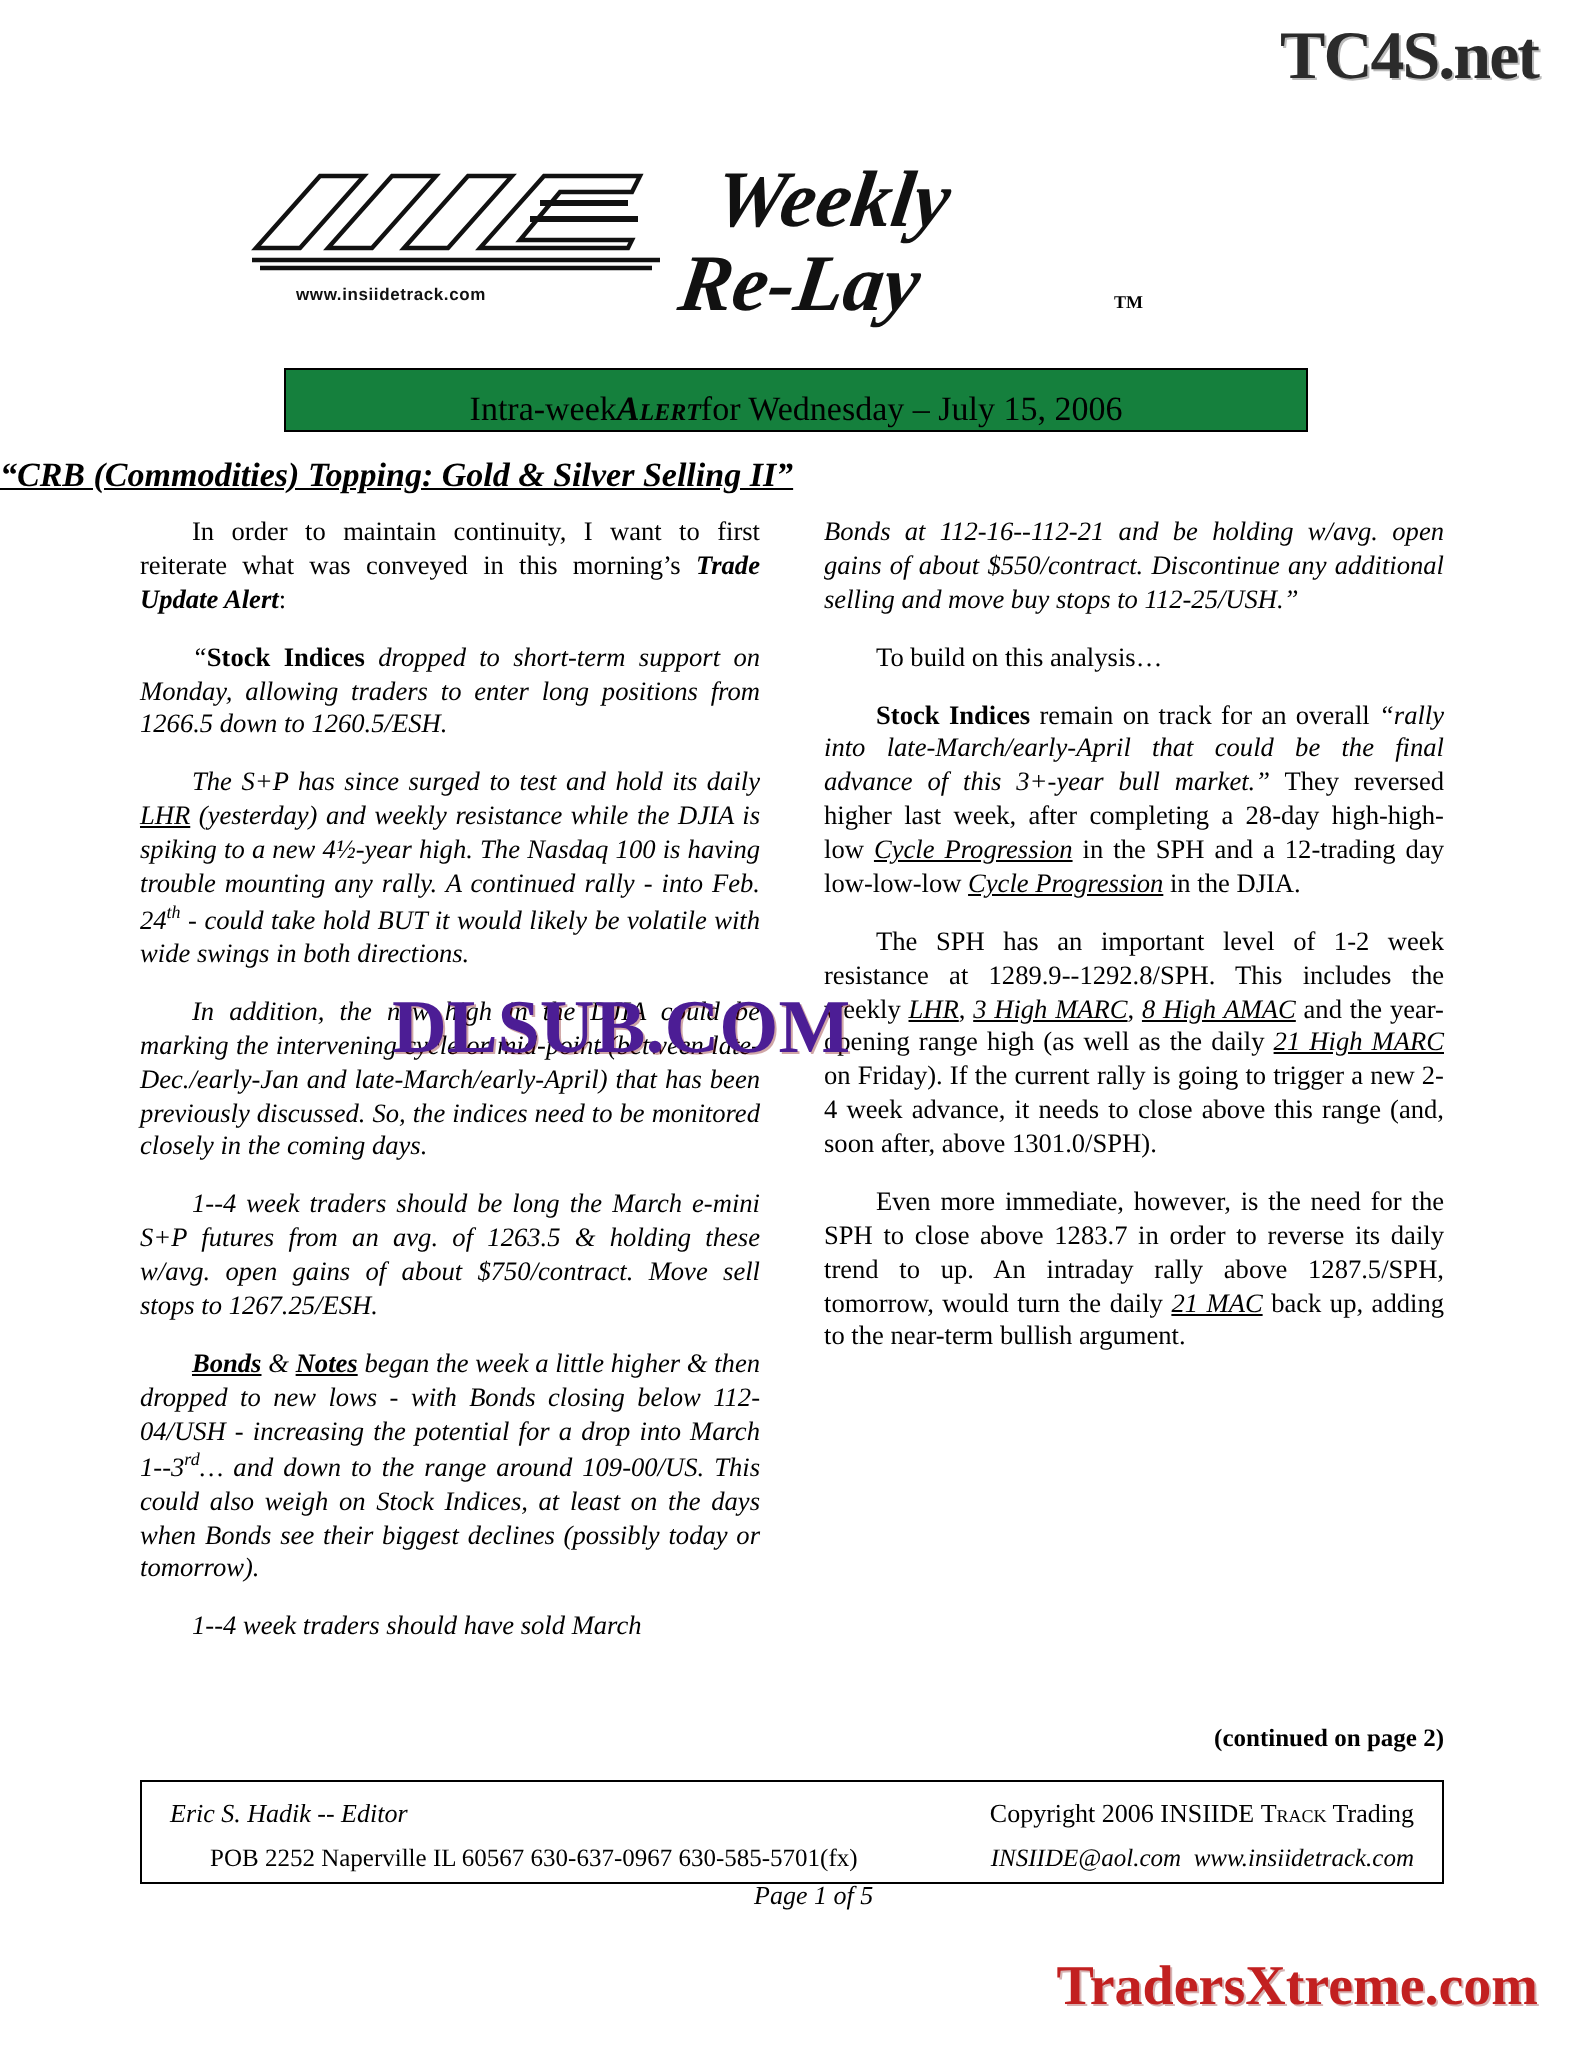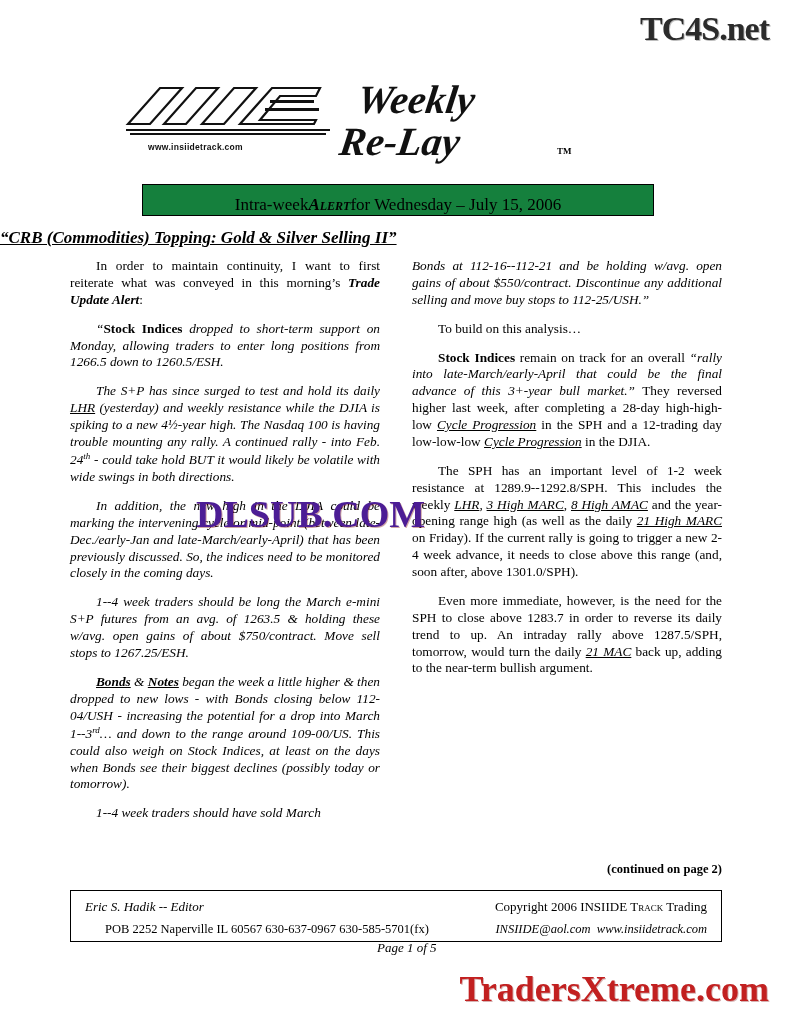--- a/index.html
+++ b/index.html
@@ -214,21 +214,21 @@
   }
   .f2-left { position: absolute; left: 4px; top: 0; margin-left: 20px; }
   .f2-right { position: absolute; right: 4px; top: 0; font-style: italic; }
 
   .bottom-watermark {
     position: absolute;
     right: 22px;
     bottom: 14px;
     font-family: "Liberation Serif", serif;
     font-weight: bold;
-    font-size: 36px;
+    font-size: 28px;
     color: #c22020;
     text-shadow: 1px 1px 0 rgba(120,0,0,.3);
     text-align: right;
   }
 </style>
 </head>
 <body>
 
 <div class="page">
 

